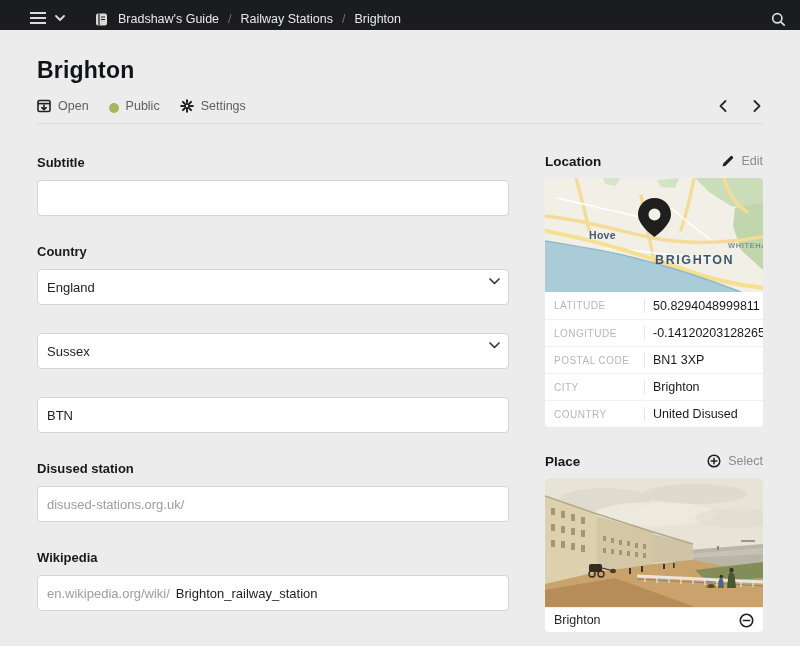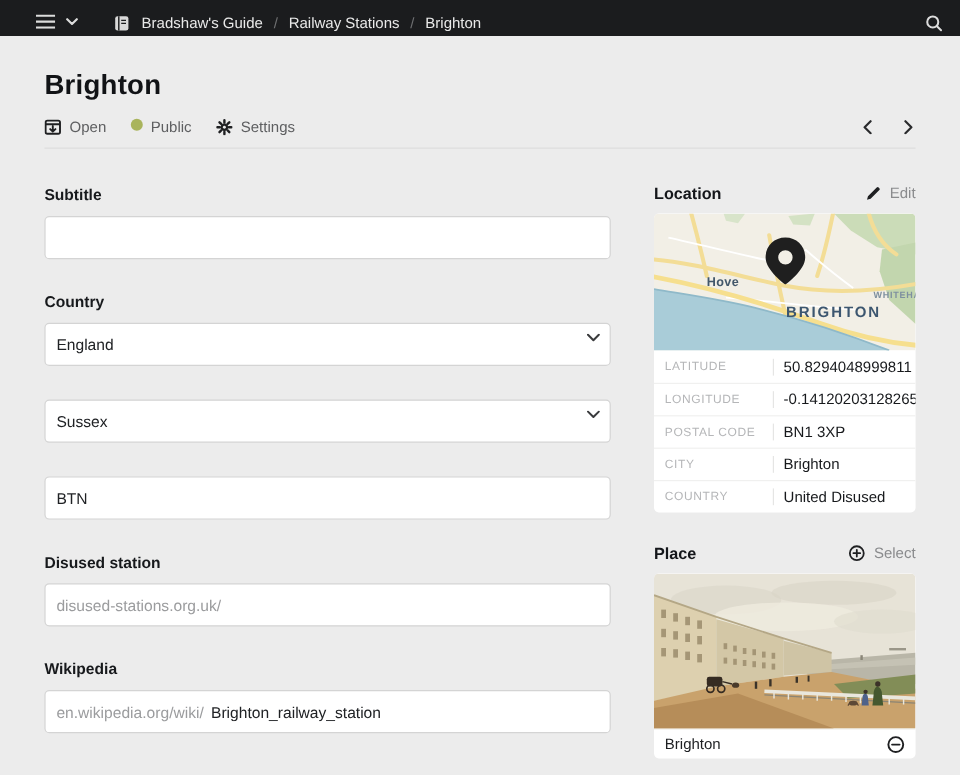--- a/index.html
+++ b/index.html
@@ -24,21 +24,21 @@
   .crumb-sep{ color:#6f7072; }
   .topbar .spacer{ flex:1; }
   .book-badge{ display:flex; align-items:center; margin-right:1px; }
 
   
   .page{ padding:0 37px; }
   .page-title{ font-size:23px; font-weight:700; color:#111316; margin-top:27px; letter-spacing:.2px; }
 
   .toolbar{ display:flex; align-items:center; margin-top:15px; padding-bottom:10px;
             border-bottom:1px solid rgba(0,0,0,.06); }
-  .tool-item{ display:flex; align-items:flex-start; gap:7px; background:none; border:none; cursor:pointer;
+  .tool-item{ display:flex; align-items:flex-end; gap:7px; background:none; border:none; cursor:pointer;
               font-family:inherit; font-size:12.5px; color:#5e5f61; margin-right:20px; }
   .tool-item .t-icon{ color:#1f2022; display:flex; }
   .status-dot{ width:10px; height:10px; border-radius:50%; }
   .toolbar .spacer{ flex:1; }
   .pager{ display:flex; gap:26px; margin-right:2px; }
   .pager .icon-btn{ color:#2a2b2d; }
 
   
   .columns{ display:flex; gap:36px; margin-top:31px; }
   .col-left{ width:472px; flex:none; }

